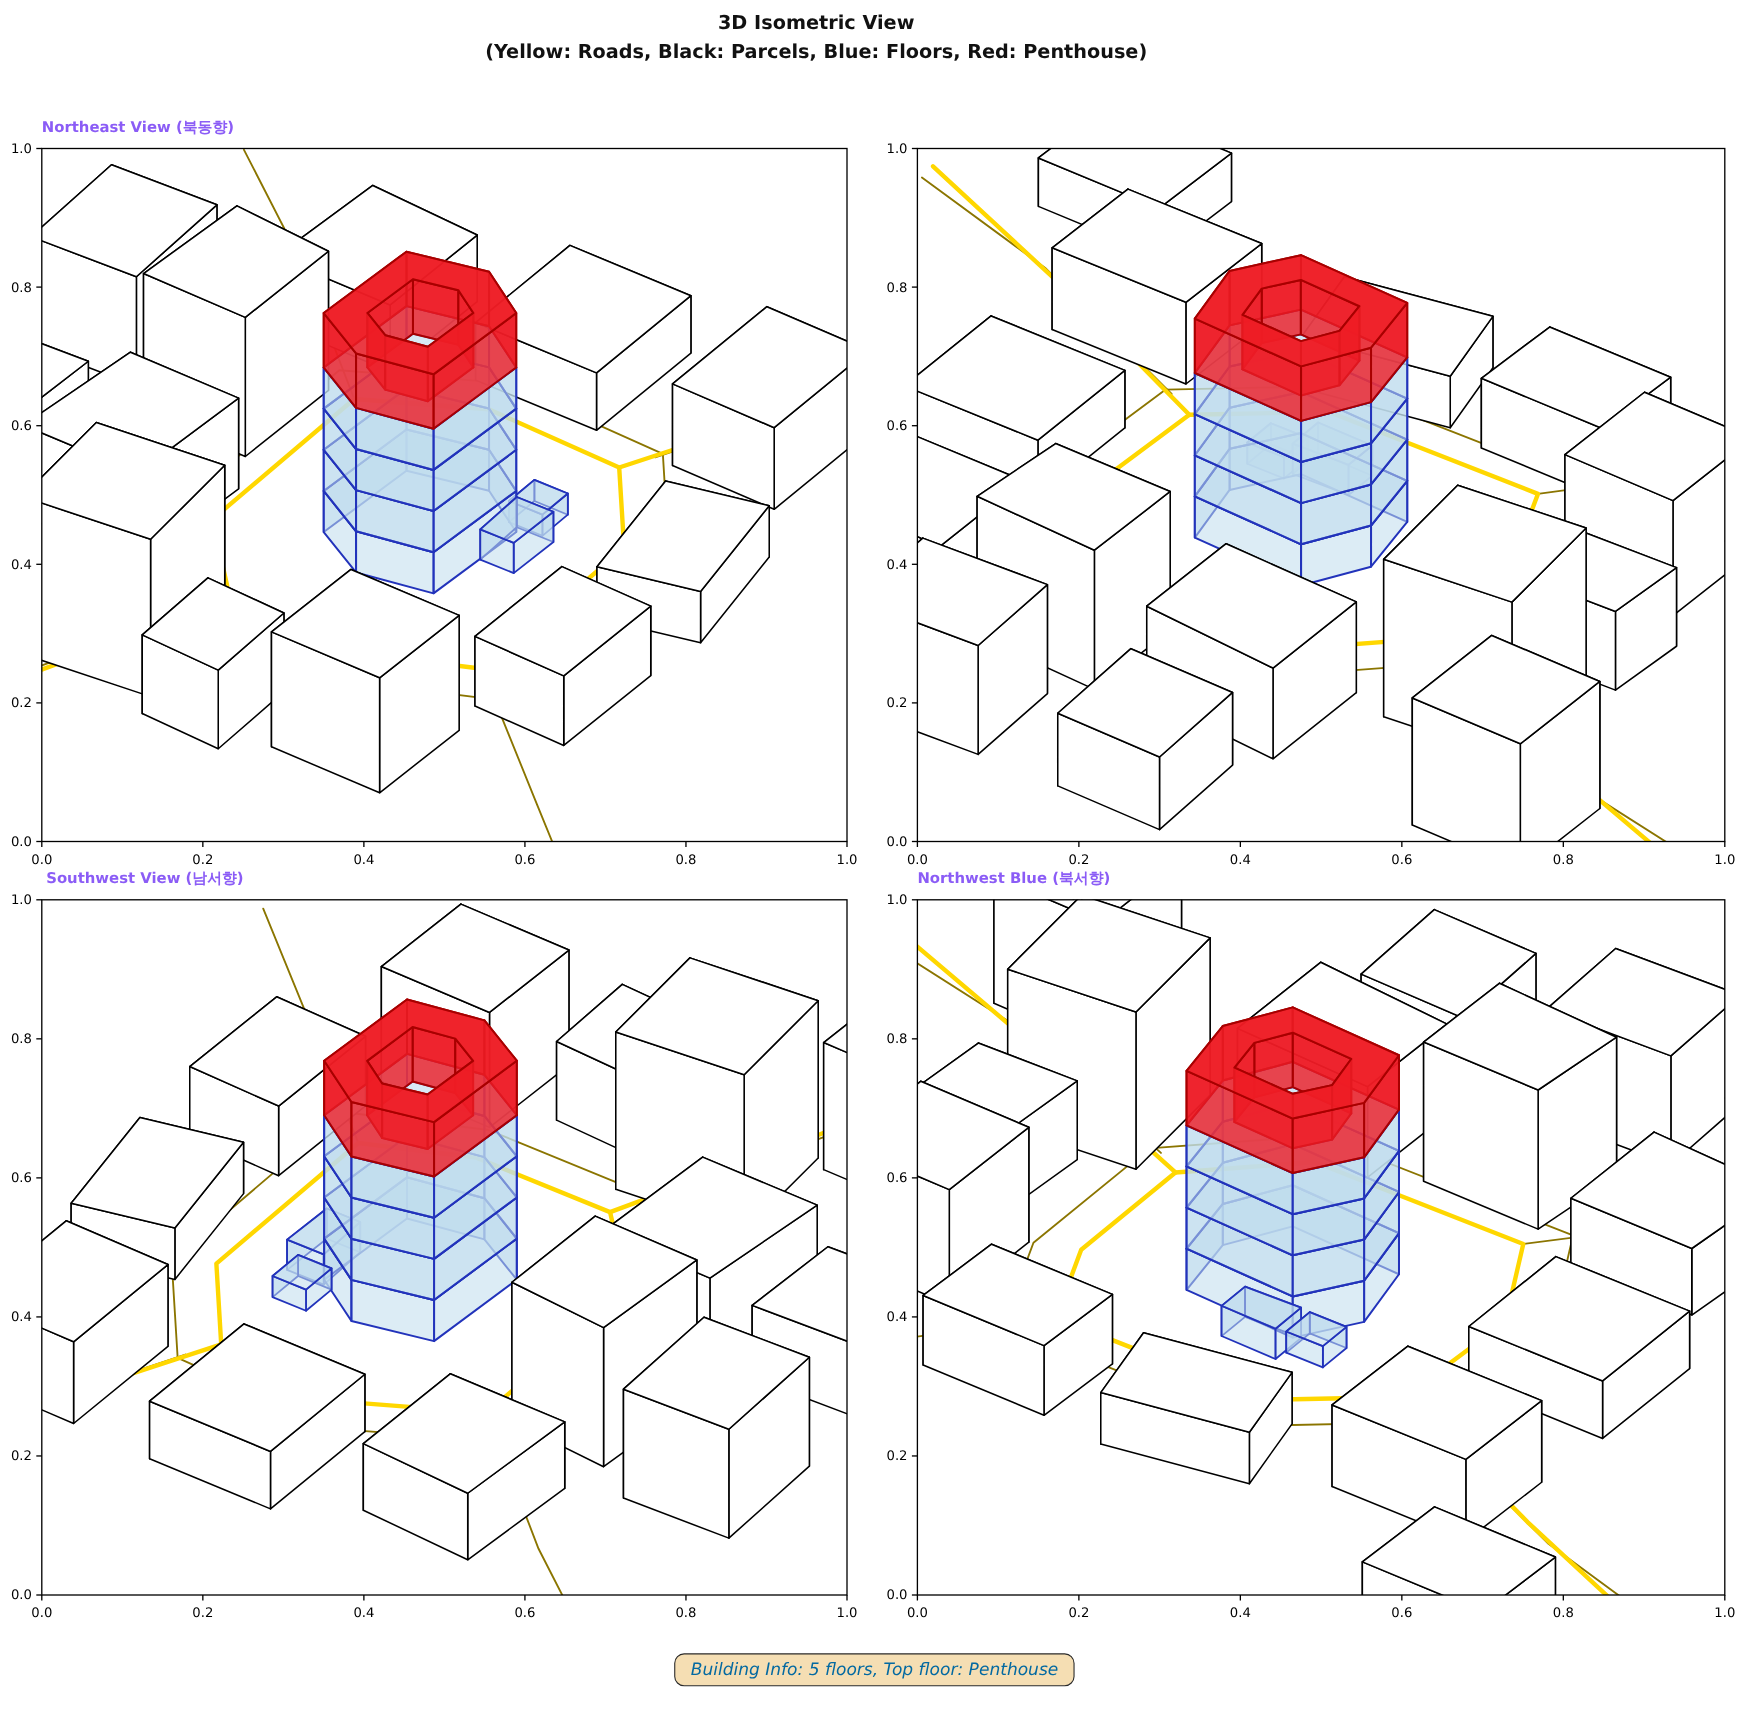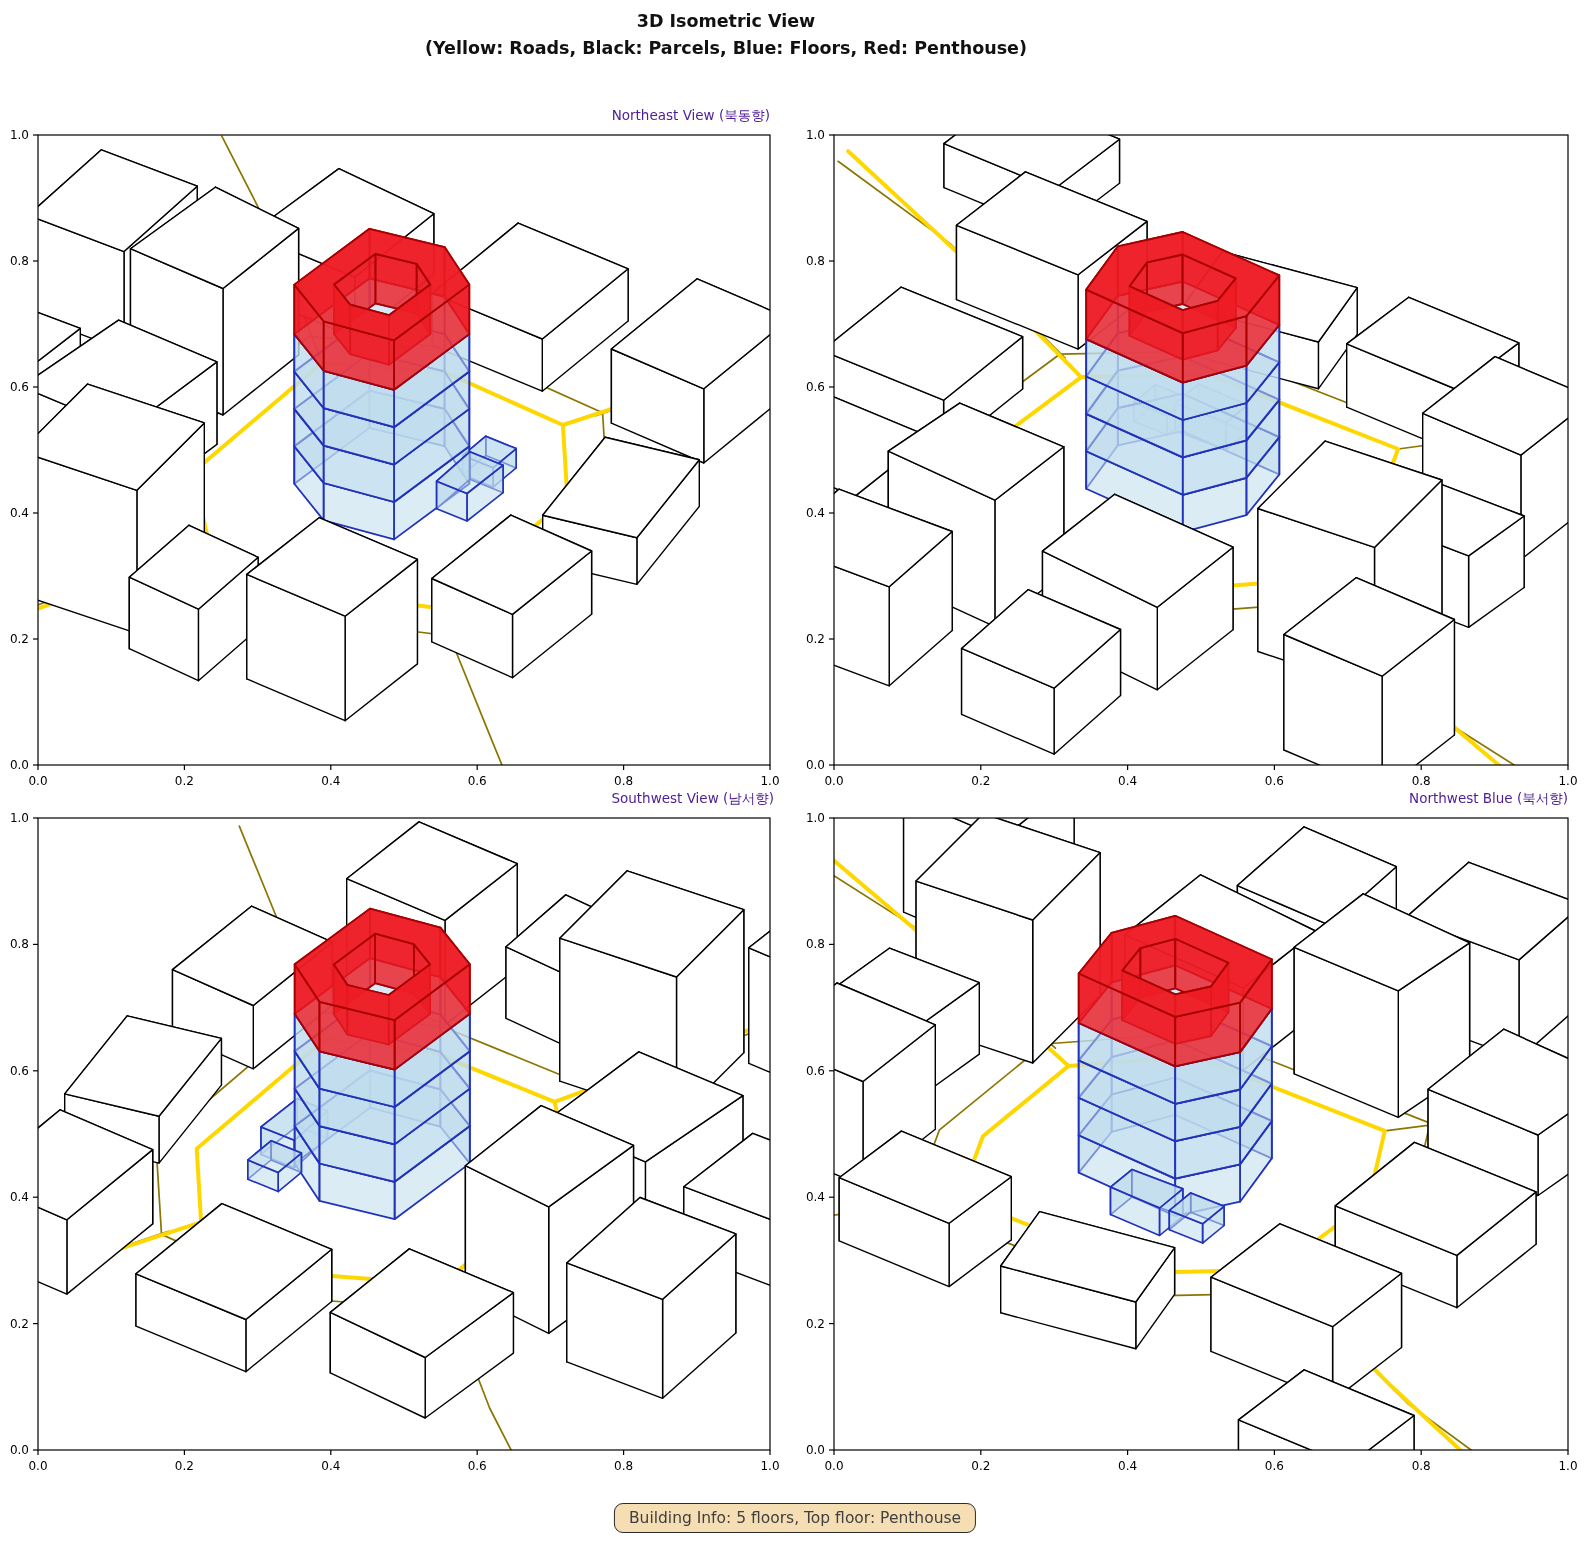--- a/index.html
+++ b/index.html
@@ -1,24 +1,24 @@
 <!DOCTYPE html>
 <html><head>
 <meta charset="utf-8">
 <style>
   html,body{margin:0;padding:0;background:#ffffff;}
   #figure{position:relative;width:1590px;height:1560px;background:#ffffff;
           font-family:"DejaVu Sans",sans-serif;overflow:hidden;}
-  .fig-title{position:absolute;top:8px;left:0;width:1452px;text-align:center;
+  .fig-title{position:absolute;top:8px;left:16px;width:1452px;text-align:center;
              font-weight:bold;font-size:17.5px;line-height:1.55;color:#111;}
-  .sp-title{position:absolute;text-align:right;font-weight:normal;font-size:13.5px;color:#4c1d95;}
+  .sp-title{position:absolute;text-align:left;font-weight:bold;font-size:13.5px;color:#8b5cf6;}
   #fig-svg{position:absolute;left:0;top:0;}
   .caption{position:absolute;top:1503px;left:50%;transform:translateX(-50%);
            background:#F5DEB3;border:1.5px solid #2b2b2b;border-radius:9px;
-           padding:5px 14px;font-size:15.5px;color:#404040;white-space:nowrap;}
+           padding:5px 14px;font-size:15.5px;color:#0369a1;white-space:nowrap;font-style:italic;}
 </style>
 </head>
 <body>
 
 <div id="figure">
   <div class="fig-title">
     <div>3D Isometric View</div>
     <div>(Yellow: Roads, Black: Parcels, Blue: Floors, Red: Penthouse)</div>
   </div>
 

